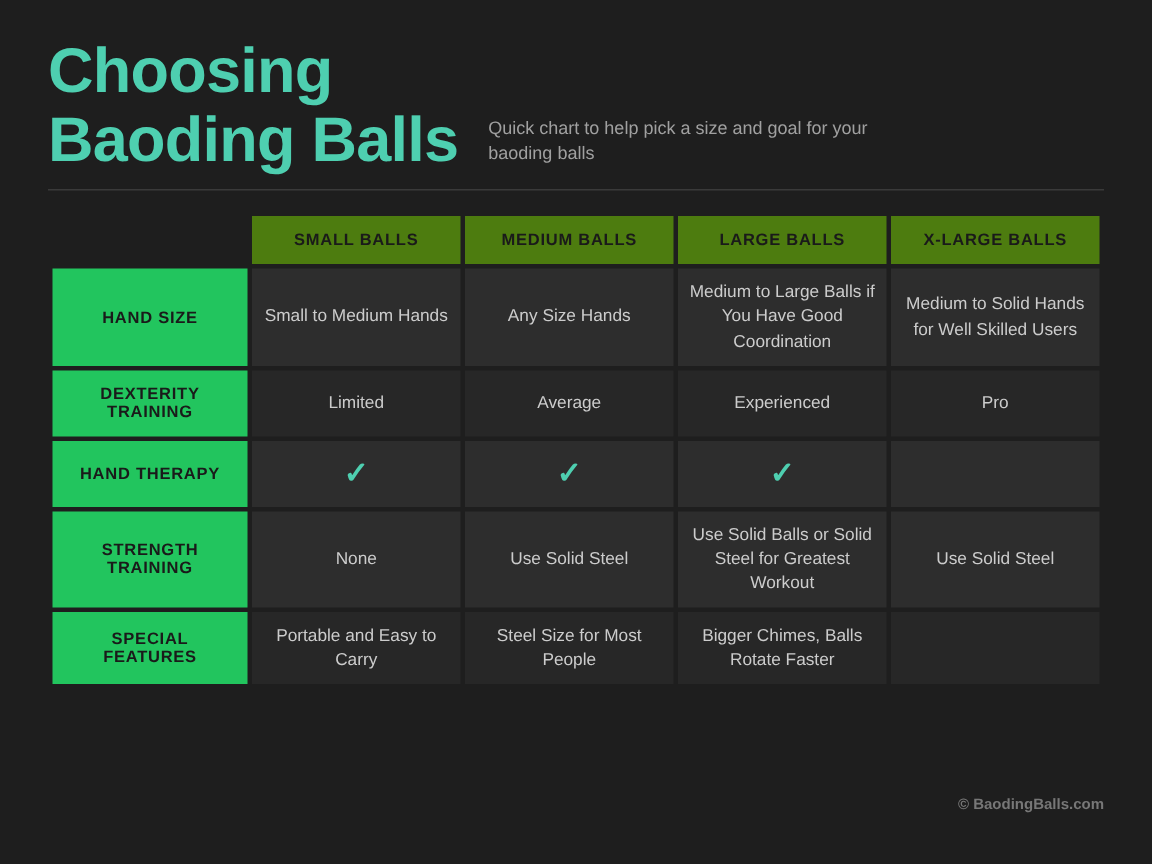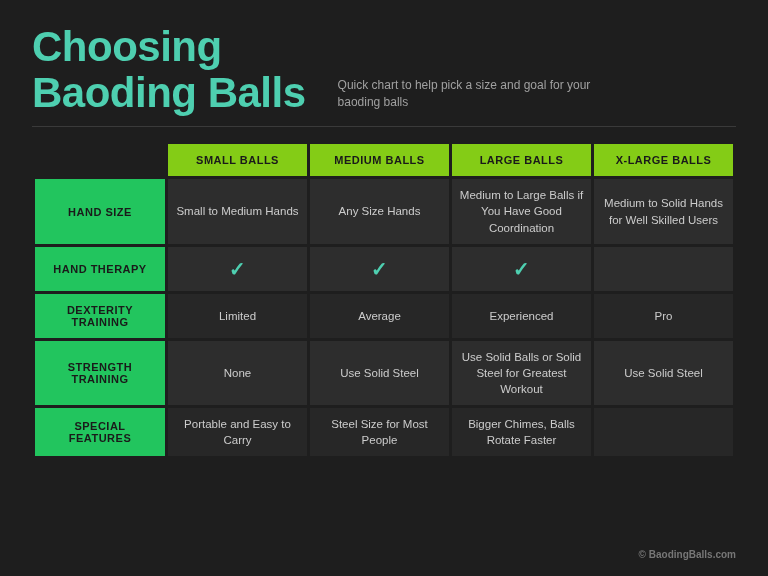--- a/index.html
+++ b/index.html
@@ -10,21 +10,21 @@
       background-color: #1a1a1a;
       font-family: Arial, sans-serif;
       overflow: hidden;
       position: relative;
     }
 
     .page-wrapper {
       width: 768px;
       height: 576px;
       background-color: #1e1e1e;
-      padding: 24px 32px 16px 32px;
+      padding: 24px 32px 34px 32px;
       display: flex;
       flex-direction: column;
     }
 
     .header-section {
       display: flex;
       align-items: flex-end;
       margin-bottom: 10px;
     }
 
@@ -34,21 +34,21 @@
 
     .main-title {
       font-size: 42px;
       font-weight: 900;
       color: #4ecfb0;
       line-height: 1.1;
       letter-spacing: -0.5px;
     }
 
     .subtitle-block {
-      margin-left: 32px;
+      margin-left: 20px;
       padding-bottom: 6px;
     }
 
     .subtitle-text {
       color: #a0a0a0;
       font-size: 12px;
       max-width: 280px;
       line-height: 1.4;
     }
 
@@ -77,21 +77,21 @@
     .col-data {
       width: auto;
     }
 
     
     .th-empty {
       background: transparent;
     }
 
     .th-header {
-      background-color: #84cc16;
+      background-color: #4d7c0f;
       color: #1a1a1a;
       font-size: 11px;
       font-weight: 900;
       text-align: center;
       padding: 10px 6px;
       letter-spacing: 0.5px;
       text-transform: uppercase;
     }
 
     
@@ -182,36 +182,36 @@
         <tr>
           <td class="td-label">HAND SIZE</td>
           <td class="td-data">Small to Medium Hands</td>
           <td class="td-data">Any Size Hands</td>
           <td class="td-data">Medium to Large Balls if You Have Good Coordination</td>
           <td class="td-data">Medium to Solid Hands for Well Skilled Users</td>
         </tr>
 
 
         <tr>
+          <td class="td-label">DEXTERITY TRAINING</td>
+          <td class="td-data darker">Limited</td>
+          <td class="td-data darker">Average</td>
+          <td class="td-data darker">Experienced</td>
+          <td class="td-data darker">Pro</td>
+        </tr>
+
+        <tr>
           <td class="td-label">HAND THERAPY</td>
           <td class="td-data"><span class="checkmark">✓</span></td>
           <td class="td-data"><span class="checkmark">✓</span></td>
           <td class="td-data"><span class="checkmark">✓</span></td>
           <td class="td-data"></td>
         </tr>
 
         <tr>
-          <td class="td-label">DEXTERITY TRAINING</td>
-          <td class="td-data darker">Limited</td>
-          <td class="td-data darker">Average</td>
-          <td class="td-data darker">Experienced</td>
-          <td class="td-data darker">Pro</td>
-        </tr>
-
-        <tr>
           <td class="td-label">STRENGTH TRAINING</td>
           <td class="td-data">None</td>
           <td class="td-data">Use Solid Steel</td>
           <td class="td-data">Use Solid Balls or Solid Steel for Greatest Workout</td>
           <td class="td-data">Use Solid Steel</td>
         </tr>
 
         <tr>
           <td class="td-label">SPECIAL FEATURES</td>
           <td class="td-data darker">Portable and Easy to Carry</td>

